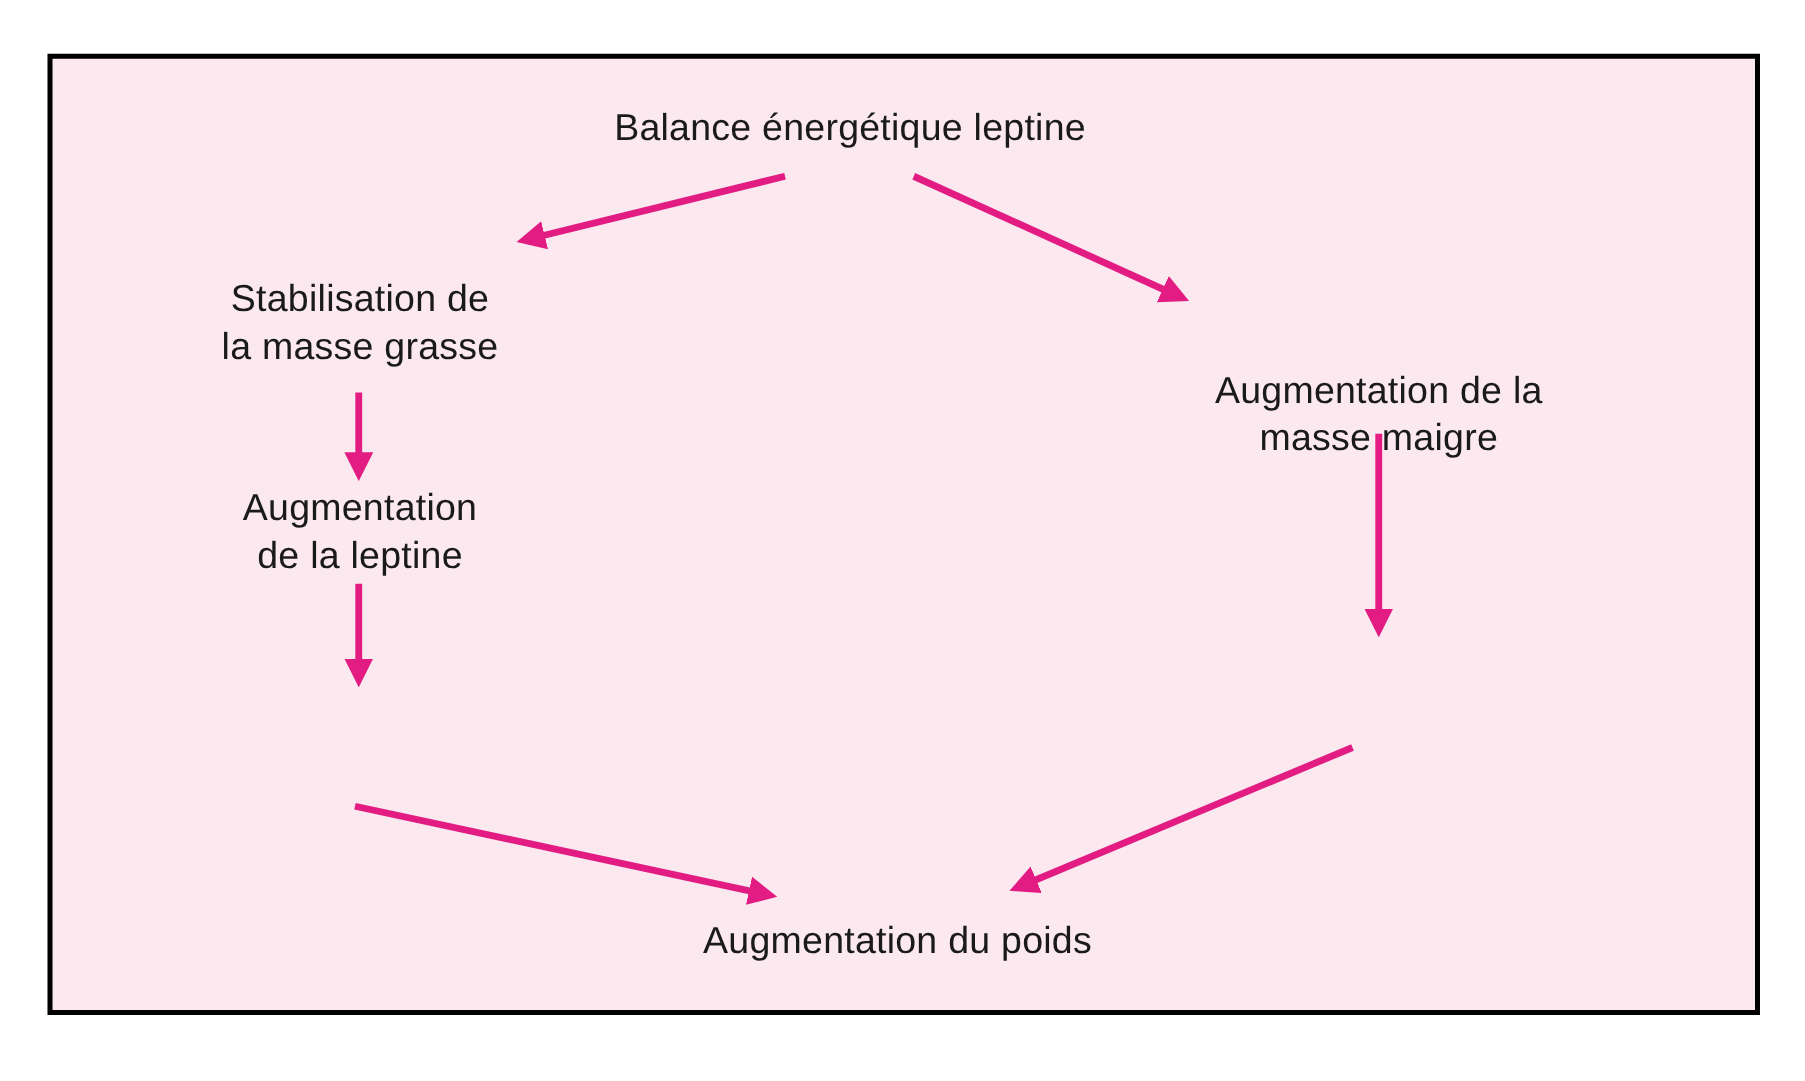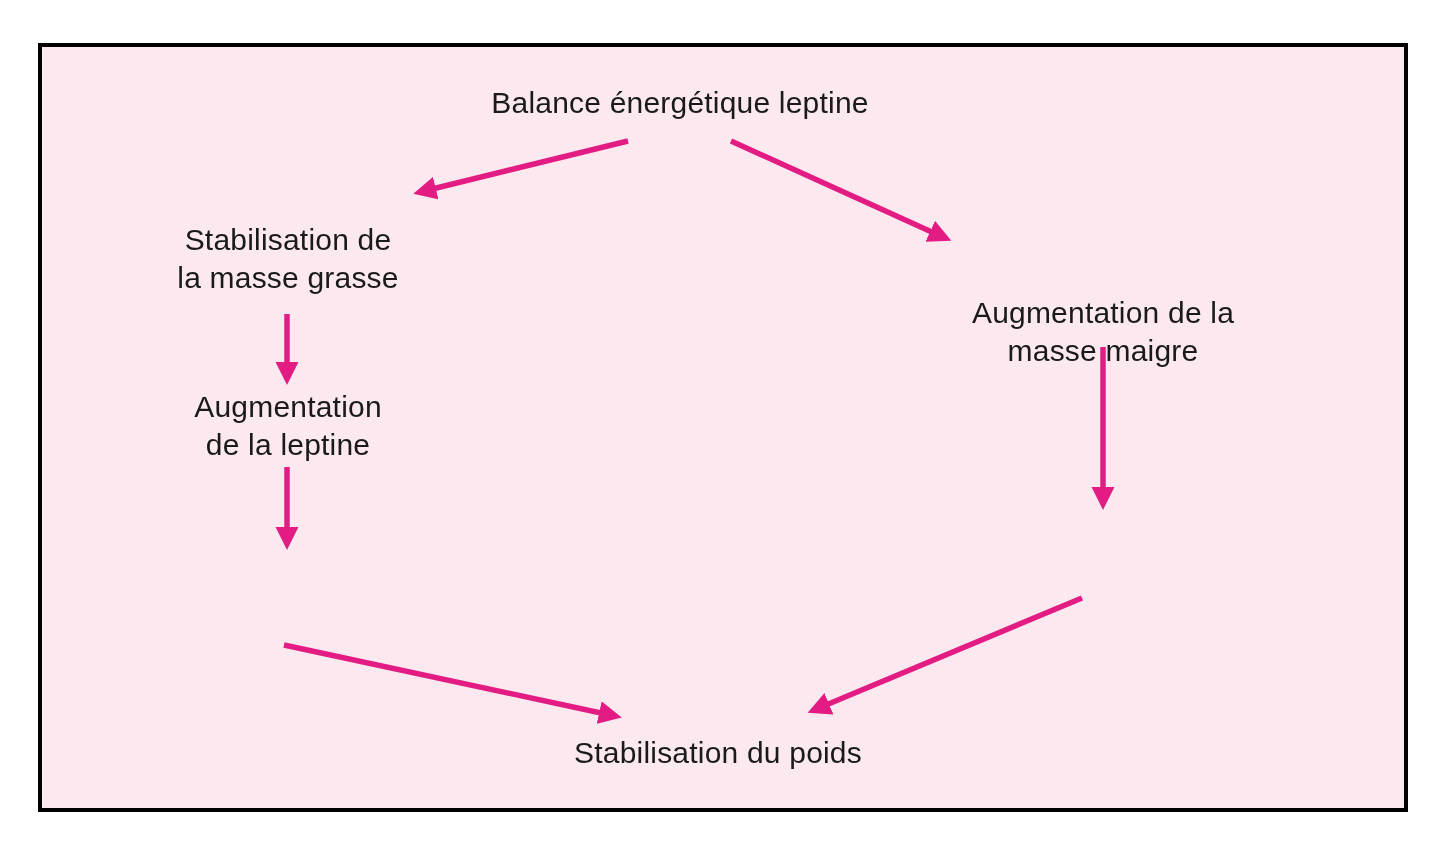--- a/index.html
+++ b/index.html
@@ -79,14 +79,14 @@
     <line class="arrow-line" x1="1082" y1="598" x2="814" y2="710" marker-end="url(#ah)"></line>
   </svg>
 
   <div class="node n-balance">Balance énergétique leptine</div>
   <div class="node n-masse-grasse">Stabilisation de
 la masse grasse</div>
   <div class="node n-leptine">Augmentation
 de la leptine</div>
   <div class="node n-masse-maigre">Augmentation de la
 masse maigre</div>
-  <div class="node n-stabilisation">Stabilisation du poids</div>
+  <div class="node n-stabilisation">Augmentation du poids</div>
 </div>
 
 </body></html>

